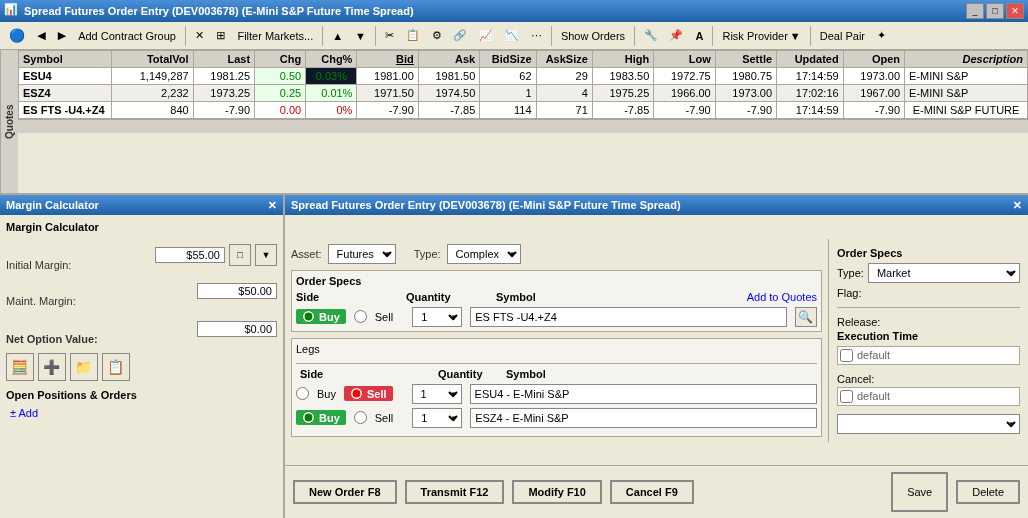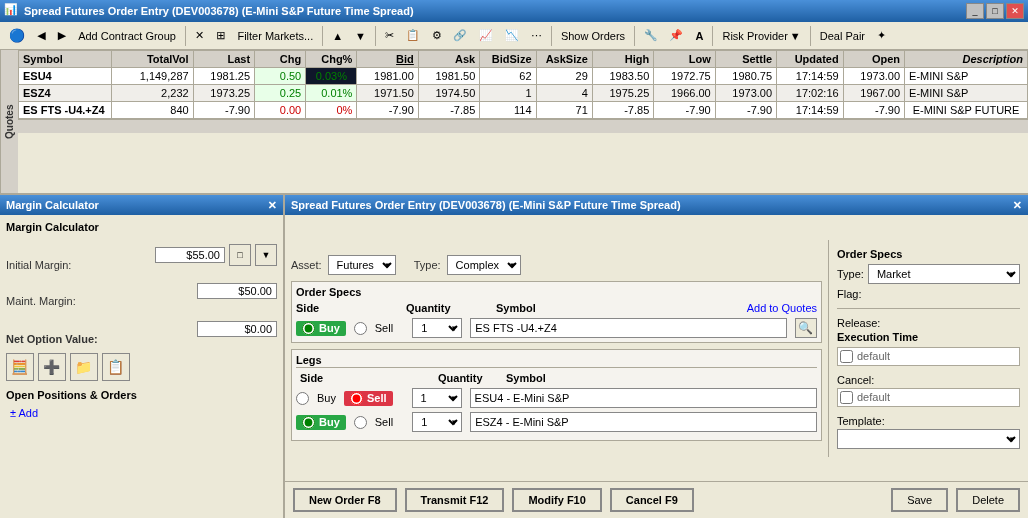--- a/index.html
+++ b/index.html
@@ -272,21 +272,21 @@
     .action-btn {
       padding: 4px 14px;
       background: #ece9d8;
       border: 2px solid #888;
       cursor: pointer;
       font-size: 11px;
       font-weight: bold;
     }
     .save-btn {
       margin-left: auto;
-      padding: 4px 14px;
+      padding: 12px 14px;
       background: #ece9d8;
       border: 2px solid #888;
       cursor: pointer;
       font-size: 11px;
     }
     .delete-btn {
       padding: 4px 14px;
       background: #ece9d8;
       border: 2px solid #888;
       cursor: pointer;
@@ -545,21 +545,21 @@
                 <select style="width:50px;">
                   <option>1</option>
                 </select>
               </div>
               <input class="symbol-input" value="ES FTS -U4.+Z4" style="width: 160px;">
               <div class="search-icon-btn">🔍</div>
             </div>
           </div>
 
           <div style="border:1px solid #aca899; padding:4px; background:#f5f3ee;">
-            <div style="font-weight:bold; margin-bottom:4px; border-bottom:1px solid #aca899; padding-bottom:1px;">Legs</div>
+            <div style="font-weight:normal; margin-bottom:4px; border-bottom:1px solid #aca899; padding-bottom:8px;">Legs</div>
 
             <div style="display:flex; align-items:center; gap:8px; margin-bottom:4px; padding-left:4px;">
               <span style="min-width:130px; font-weight:bold;">Side</span>
               <span style="min-width:60px; font-weight:bold;">Quantity</span>
               <span style="font-weight:bold;">Symbol</span>
             </div>
 
             <div style="display:flex; align-items:center; gap:8px; margin-bottom:4px;">
               <input type="radio" name="leg1-side" style="">
               <span>Buy</span>
@@ -613,21 +613,20 @@
             <div style="font-weight:bold; margin-bottom:4px;">Execution Time</div>
             <div style="display:flex; align-items:center; gap:4px; margin-bottom:8px; border:1px solid #aca899; padding:2px; background:white;">
               <input type="checkbox" style="width: 13px; height: 13px;">
               <span style="color:#666;">default</span>
             </div>
             <div style="margin-bottom:2px;">Cancel:</div>
             <div style="display:flex; align-items:center; gap:4px; margin-bottom:8px; border:1px solid #aca899; padding:2px; background:white;">
               <input type="checkbox" style="width: 13px; height: 13px;">
               <span style="color:#666;">default</span>
             </div>
-            <div style="margin-bottom:2px;">Template:</div>
             <div class="select-wrapper" style="width:100%;">
               <select style="width:100%;">
                 <option value=""></option>
               </select>
             </div>
           </div>
         </div>
       </div>
 
       <div class="order-buttons">

